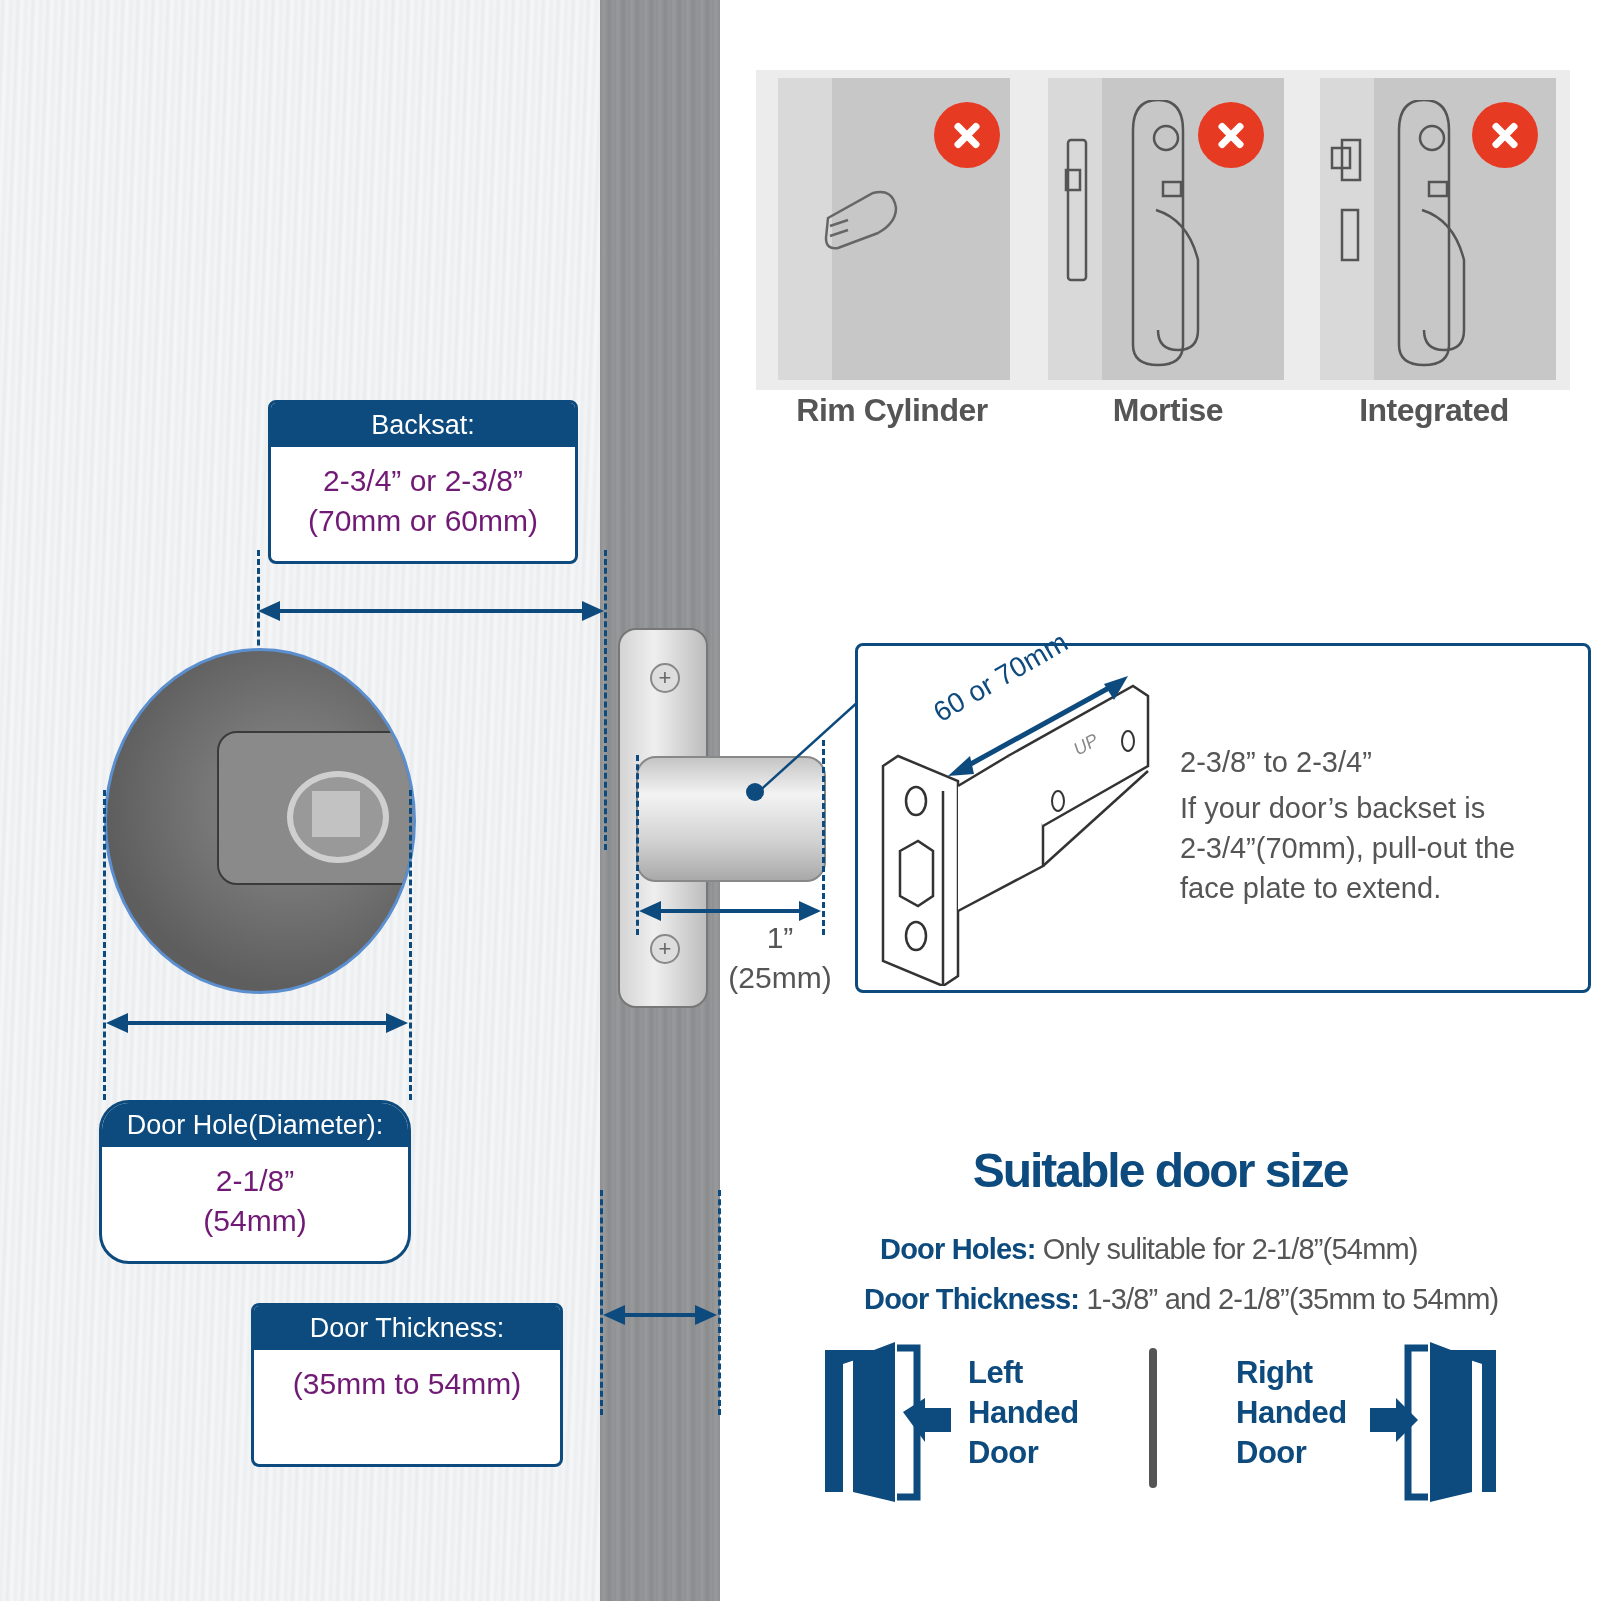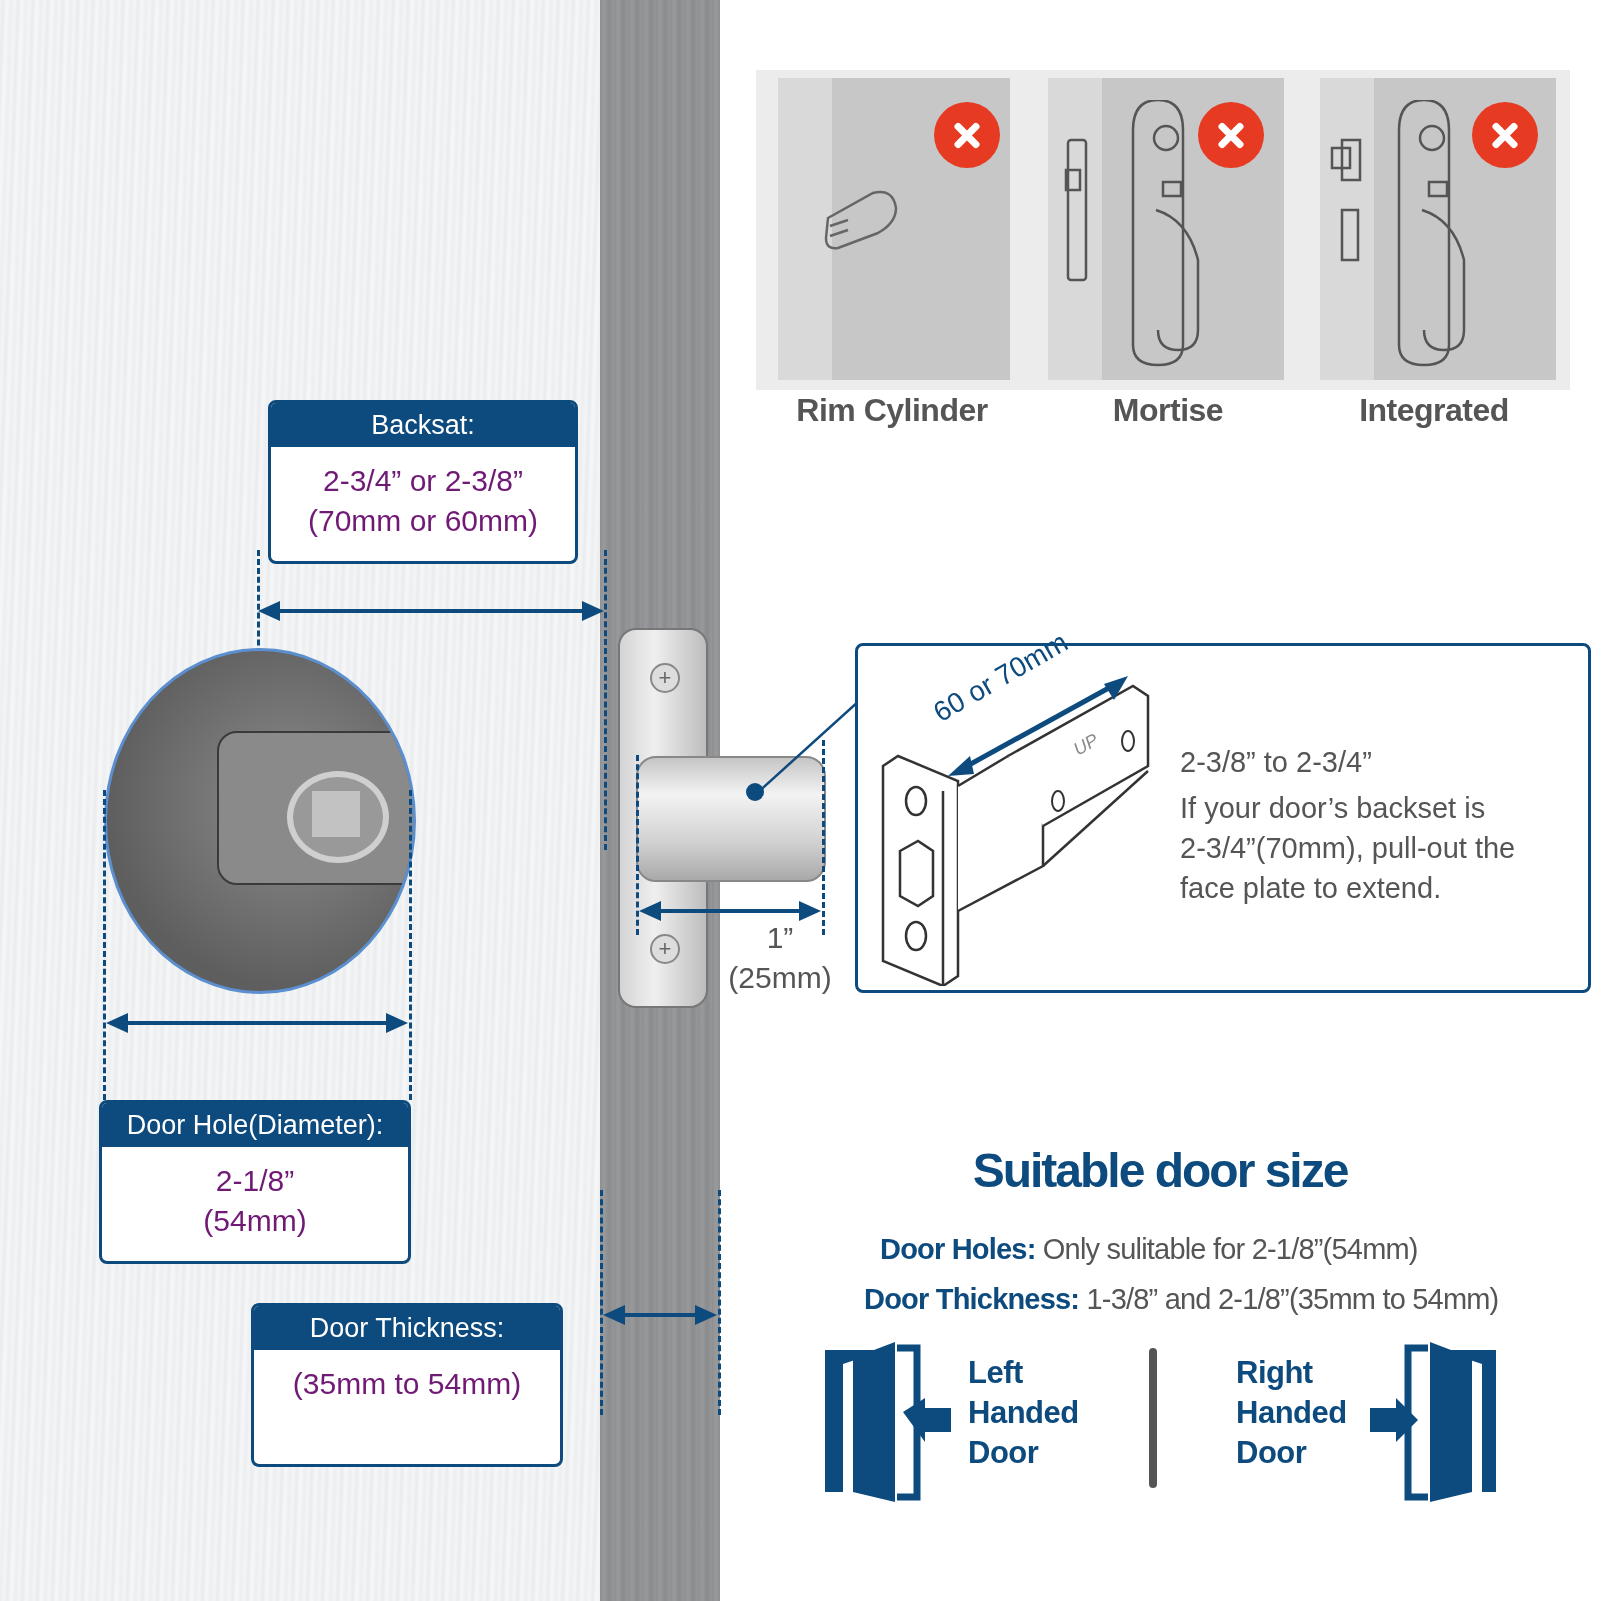--- a/index.html
+++ b/index.html
@@ -95,21 +95,21 @@
   <div style="position:absolute;left:205px;top:140px;width:48px;height:46px;background:#c2c2c2;"></div>
 </div>
 <div class="dash-v" style="left:103px;top:790px;height:310px;"></div>
 <div class="dash-v" style="left:409px;top:790px;height:310px;"></div>
 <svg class="arrow" style="left:106px;top:1008px;" width="302" height="30" viewBox="0 0 302 30">
   <line x1="14" y1="15" x2="288" y2="15" stroke="#0d4a7d" stroke-width="4"></line>
   <polygon points="0,15 22,5 22,25" fill="#0d4a7d"></polygon>
   <polygon points="302,15 280,5 280,25" fill="#0d4a7d"></polygon>
 </svg>
 
-<div class="info-box" style="left:99px;top:1100px;width:306px;height:158px;">
+<div class="info-box" style="left:99px;top:1100px;width:306px;height:158px;border-radius:30px;">
   <div class="hd">Door Hole(Diameter):</div>
   <div class="bd">
     <div>2-1/8”</div>
     <div>(54mm)</div>
   </div>
 </div>
 
 <div class="info-box" style="left:251px;top:1303px;width:306px;height:158px;">
   <div class="hd">Door Thickness:</div>
   <div class="bd">

